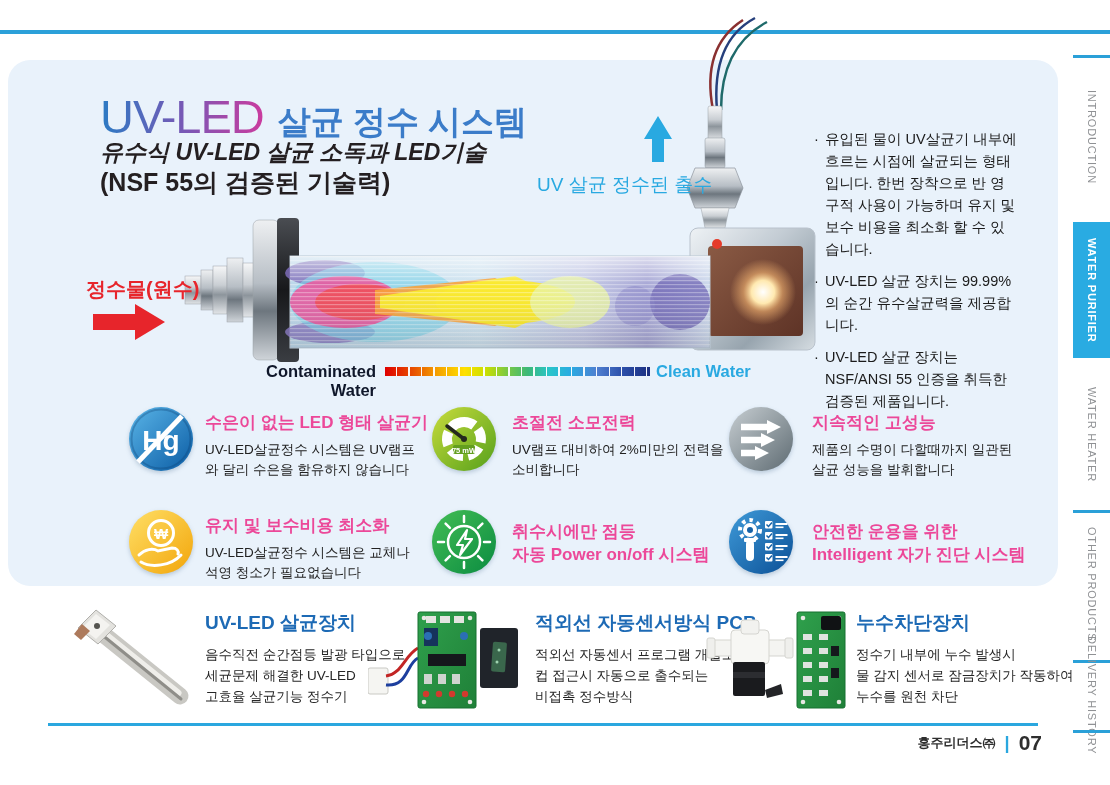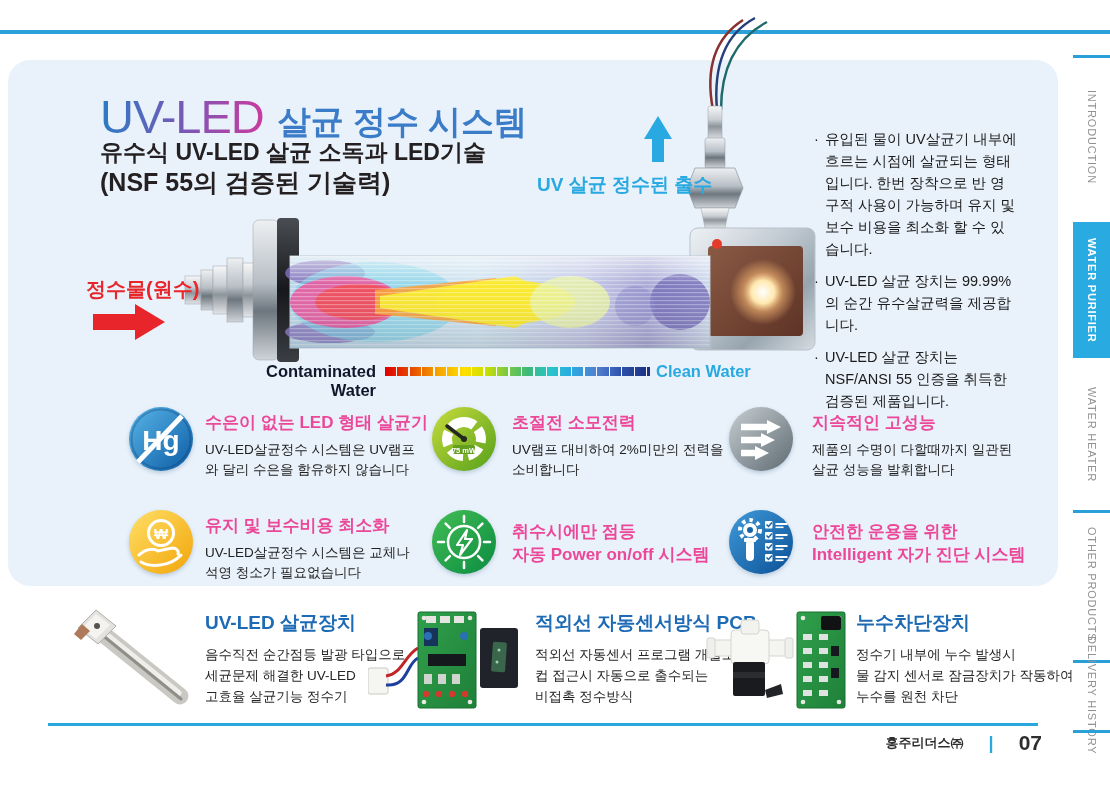--- a/index.html
+++ b/index.html
@@ -14,48 +14,48 @@
   
   .panel{left:8px;top:60px;width:1050px;height:526px;background:#e9f2fb;border-radius:22px;}
   
   .title-row{left:100px;top:80px;display:flex;align-items:baseline;gap:14px;white-space:nowrap;}
   .brand{
     font-size:47px;font-weight:400;letter-spacing:-1px;
     background:linear-gradient(90deg,#2b7bc4 0%,#7e56b4 55%,#cb3b9e 100%);
     -webkit-background-clip:text;background-clip:text;color:transparent;
   }
   .title-ko{font-size:33px;font-weight:800;color:#3b7cc9;margin-top:20px;}
-  .sub1{left:100px;top:137px;font-size:23px;font-weight:600;color:#241f21;white-space:nowrap;}
+  .sub1{left:100px;top:137px;font-size:23px;font-weight:600;color:#241f21;white-space:nowrap;font-style:italic;}
   .sub2{left:100px;top:166px;font-size:25px;font-weight:700;color:#241f21;white-space:nowrap;}
   
   .notes{left:814px;top:128px;width:204px;}
   .note{display:flex;margin-bottom:10px;font-size:14.5px;line-height:1.52;color:#1b1b1b;}
   .note .bullet{width:11px;flex:none;}
   
   .inlet-label{left:86px;top:276px;font-size:20px;font-weight:700;color:#e7252b;}
-  .outlet-label{left:537px;top:172px;font-size:19px;font-weight:700;color:#29a9e1;}
+  .outlet-label{left:537px;top:172px;font-size:19px;font-weight:400;color:#29a9e1;}
   .contam-label{left:218px;top:362px;width:158px;text-align:right;font-size:16.5px;font-weight:700;color:#0f172a;}
   .clean-label{left:656px;top:362px;font-size:16.5px;font-weight:700;color:#29a9e1;}
   .scale-bar{
     left:385px;top:367px;width:265px;height:9px;
     background:
       repeating-linear-gradient(to right, transparent 0 11px, rgba(255,255,255,.95) 11px 12.5px),
       linear-gradient(to right,#df0000 0%,#e85300 11%,#f5a300 20%,#ffe000 30%,#cadf00 38%,#7ac943 46%,#3cb878 54%,#29c5c9 62%,#29abe2 70%,#4f7fd0 80%,#2b4ea8 90%,#1b2f80 100%);
   }
   .diagram-svg{left:75px;top:8px;width:745px;height:372px;pointer-events:none;}
   
   .fic{width:68px;height:68px;display:block;filter:drop-shadow(0 2px 2px rgba(40,80,120,.25));}
   .f-title{font-size:17px;font-weight:700;color:#ec4899;line-height:1.35;white-space:pre-line;}
   .f-body{font-size:13.5px;color:#222;line-height:1.5;margin-top:5px;white-space:pre-line;}
   
   .p-title{font-size:19px;font-weight:700;color:#1d6ab5;white-space:nowrap;}
   .p-body{font-size:13.5px;color:#262626;line-height:1.55;white-space:pre-line;}
   
   .footer-line{left:48px;top:723px;width:990px;height:2.5px;background:#2aa7df;}
-  .footer{right:68px;top:731px;display:flex;align-items:center;gap:25px;}
+  .footer{right:68px;top:731px;display:flex;align-items:center;gap:9px;}
   .footer .company{font-size:13px;font-weight:700;color:#2e2e2e;}
   .footer .divider{font-size:18px;font-weight:700;color:#2aa7df;}
   .footer .pageno{font-size:21px;font-weight:700;color:#2e2e2e;}
   
   .sidebar{left:1073px;top:0;width:37px;height:785px;}
   .sb-line{position:absolute;left:0;width:37px;height:3px;background:#2aa0d8;}
   .sb-tab{
     position:absolute;left:0;width:37px;display:flex;align-items:center;justify-content:center;
     writing-mode:vertical-lr;font-size:11px;letter-spacing:.8px;color:#8f9194;white-space:nowrap;
     cursor:pointer;

